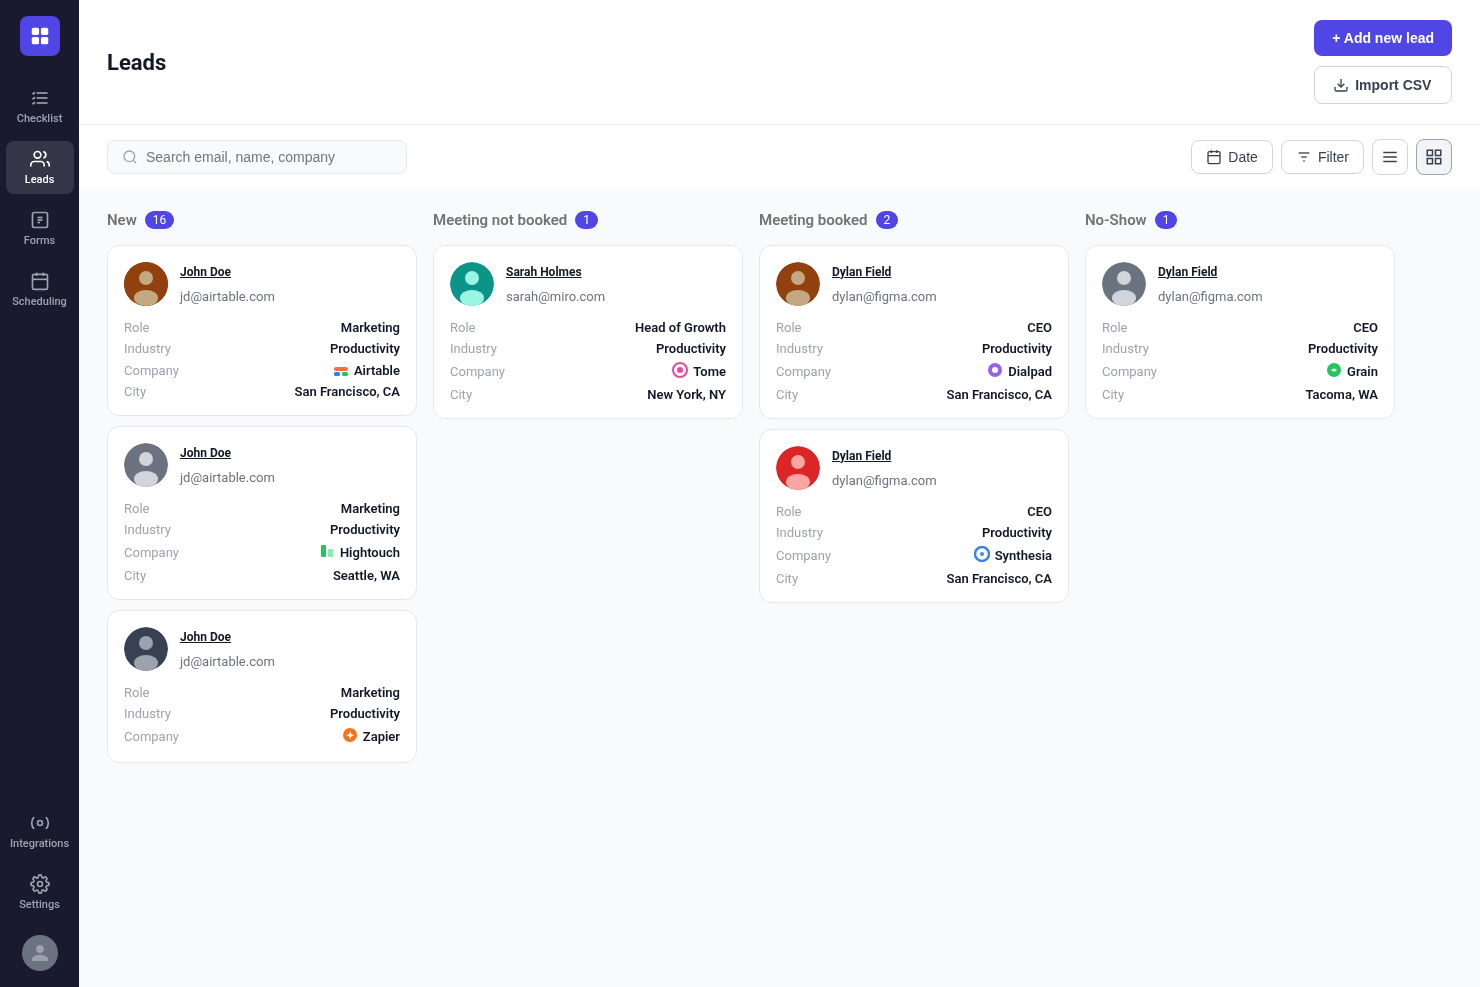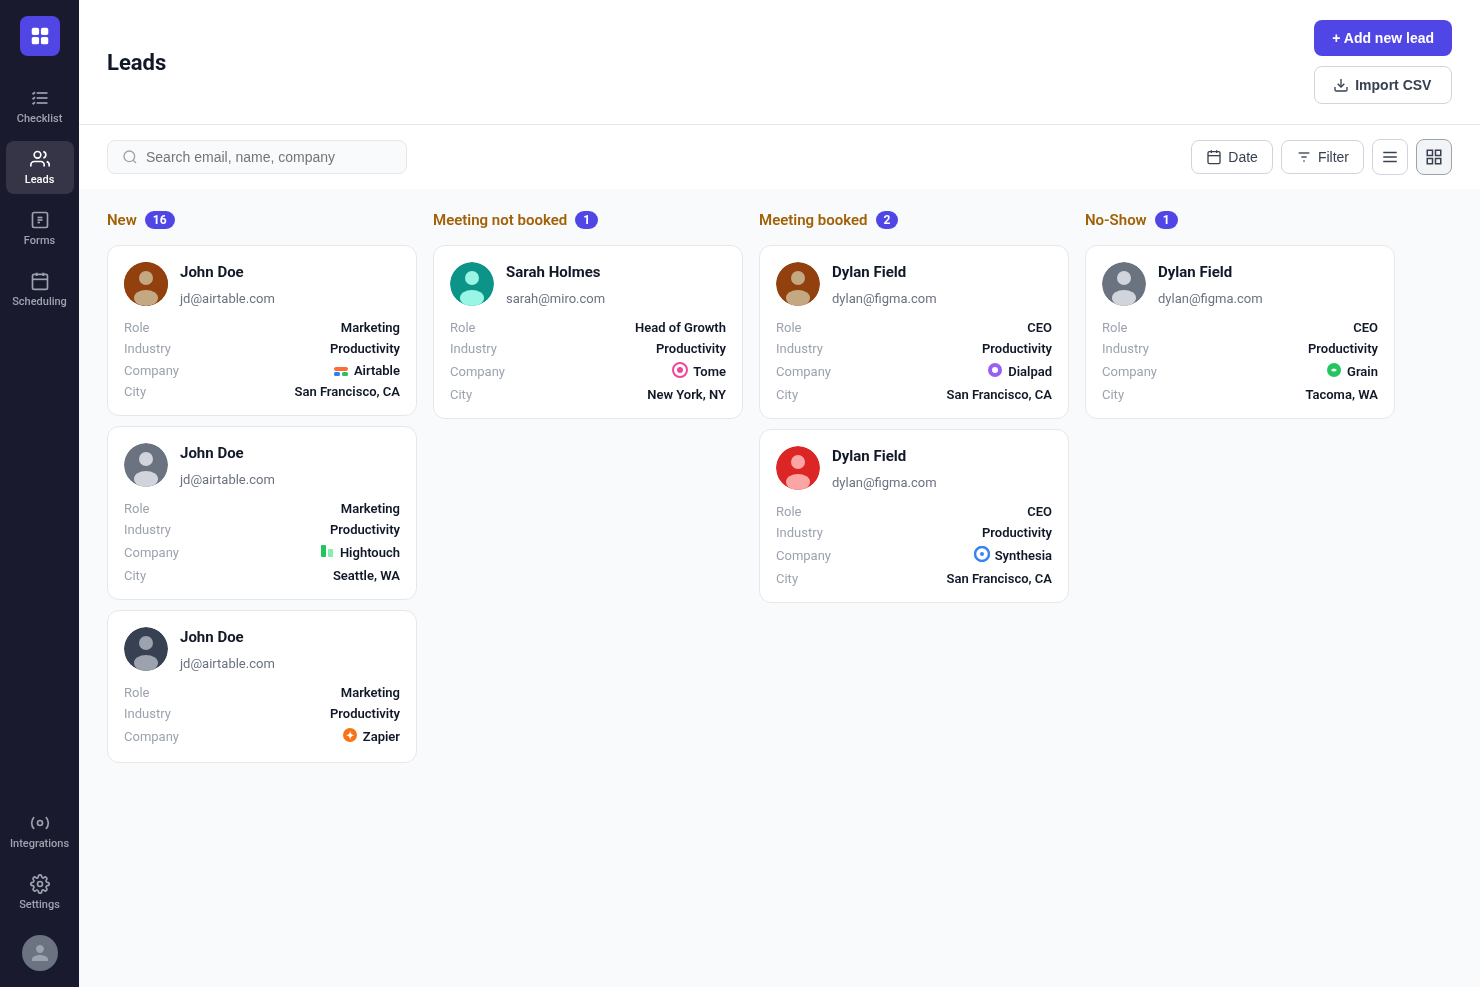--- a/index.html
+++ b/index.html
@@ -194,29 +194,29 @@
     }
     .column-header {
       display: flex;
       align-items: center;
       gap: 8px;
       padding: 6px 0;
     }
     .column-title {
       font-size: 15px;
       font-weight: 600;
-      color: #a16207;
+      color: #737373;
     }
     .column-badge {
       background: #4f46e5;
       color: white;
       border-radius: 12px;
       padding: 2px 8px;
       font-size: 12px;
-      font-weight: 700;
+      font-weight: 400;
     }
     .column-cards {
       display: flex;
       flex-direction: column;
       gap: 10px;
       overflow-y: auto;
       flex: 1;
     }
 
     
@@ -240,23 +240,24 @@
       overflow: hidden;
       flex-shrink: 0;
       display: flex;
       align-items: center;
       justify-content: center;
       font-size: 16px;
       font-weight: 600;
       color: white;
     }
     .card-name {
-      font-size: 15px;
+      font-size: 12px;
       font-weight: 700;
       color: #111827;
+      text-decoration: underline;
     }
     .card-email {
       font-size: 13px;
       color: #6b7280;
       margin-top: 10px;
     }
     .card-fields {
       display: flex;
       flex-direction: column;
       gap: 6px;

